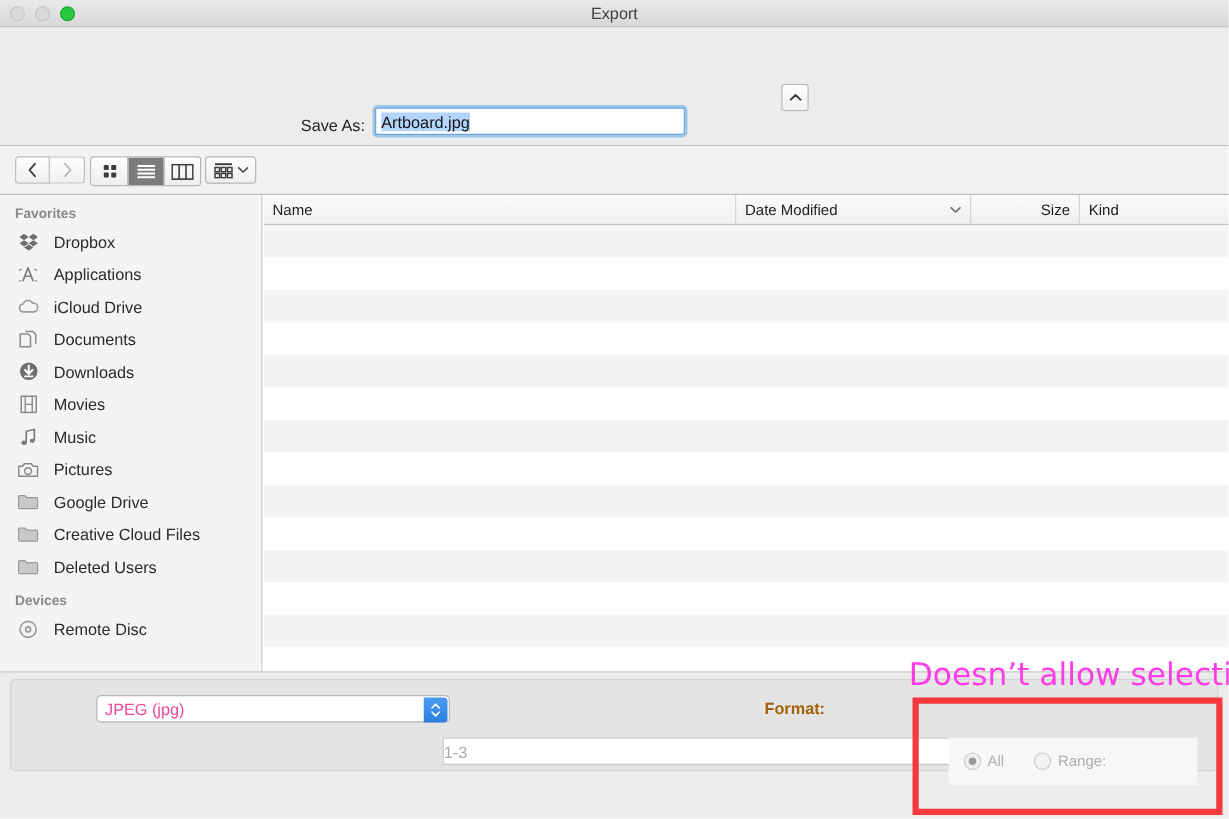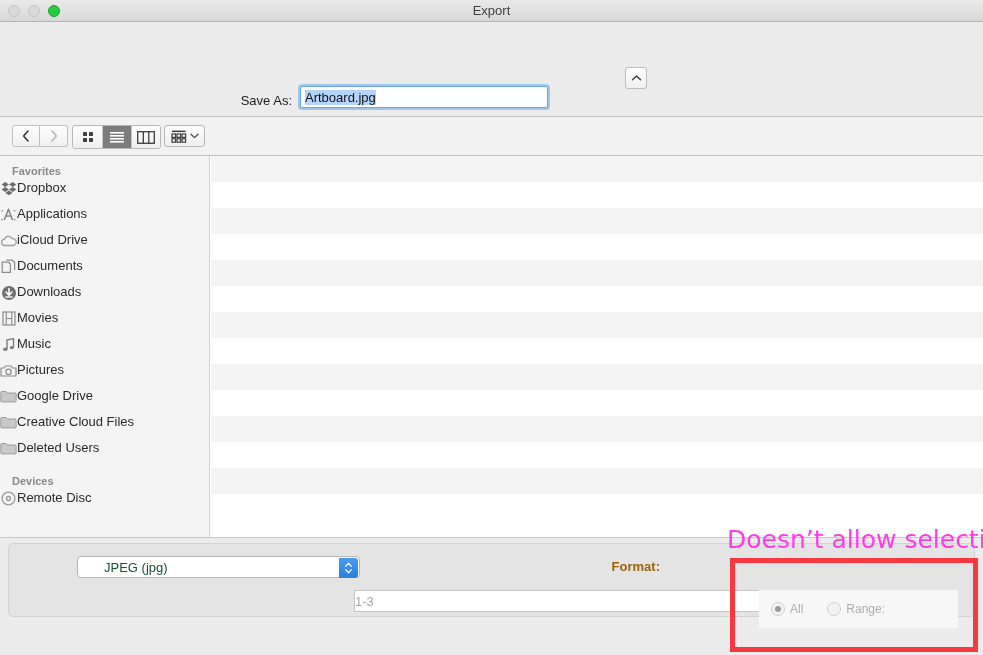--- a/index.html
+++ b/index.html
@@ -74,21 +74,21 @@
   .pathpop .lbl { font-size: 13px; color: #1b1b1b; flex: 1; }
   .searchbox { position: absolute; left: 646px; top: 123px; width: 328px; height: 23px;
                background: #fff; border: 1px solid #c8c8c8; border-radius: 12px;
                display: flex; align-items: center; justify-content: center; gap: 6px; }
   .searchbox .ph { font-size: 13px; color: #a6a6a6; }
 
   
   .sidebar { position: absolute; left: 0; top: 156px; width: 210px; height: 381px;
              background: #f4f4f4; border-right: 1px solid #d2d2d2; overflow: hidden; }
   .sect { font-size: 11px; font-weight: bold; color: #898989; padding: 9px 0 3px 12px; }
-  .sbitem { display: flex; height: 26px; gap: 0; }
+  .sbitem { display: flex; align-items: center; height: 26px; padding-left: 14px; gap: 12px; }
   .sbitem .lbl { font-size: 13px; color: #2a2a2a; }
   .sbicon { width: 17px; height: 17px; display: flex; align-items: center; justify-content: center; flex: 0 0 17px; }
 
   
   .filearea { position: absolute; left: 211px; top: 156px; width: 772px; height: 381px; background: #fff; overflow: hidden; }
   .colhead { display: flex; height: 24px; background: linear-gradient(#fbfbfb,#f0f0f0);
              border-bottom: 1px solid #c3c3c3; }
   .col { font-size: 12px; color: #1d1d1d; display: flex; align-items: center; padding: 0 7px;
          border-right: 1px solid #d6d6d6; }
   .col.num { justify-content: flex-end; }
@@ -98,21 +98,21 @@
   .row.even { background: #ffffff; }
 
   
   .bottom { position: absolute; left: 0; top: 537px; width: 983px; height: 118px;
             background: #ececec; border-top: 1px solid #c9c9c9; }
   .optbox { position: absolute; left: 8px; top: 5px; width: 967px; height: 74px;
             background: #e4e4e4; border: 1px solid #d3d3d3; border-radius: 5px; }
   .popup { position: absolute; left: 68px; top: 12px; width: 283px; height: 22px;
            background: #fff; border: 1px solid #b6b6b6; border-radius: 4px;
            display: flex; align-items: center; padding: 0 6px; }
-  .popup .lbl { font-size: 13px; color: #14532d; flex: 1; margin-left: 20px; }
+  .popup .lbl { font-size: 13px; color: #ec4899; flex: 1; }
   .popup .stepper { position: absolute; right: 1px; top: 1px; width: 19px; height: 20px;
                     background: linear-gradient(#4a9bf0,#2a7fe0); border-radius: 0 3px 3px 0;
                     display: flex; flex-direction: column; align-items: center; justify-content: center; }
   .formatlabel { position: absolute; left: 541px; top: 15px; width: 110px; text-align: right;
                  font-size: 13px; font-weight: bold; color: #a16207; }
   .rangefield { position: absolute; left: 345px; top: 46px; width: 604px; height: 22px;
                 background: #fff; border: 1px solid #c5c5c5; display: flex; align-items: center; padding: 0 0; }
   .rangefield .ph { font-size: 13px; color: #a9a9a9; }
   .radios { position: absolute; left: 750px; top: 46px; width: 199px; height: 38px;
             background: #f7f7f7; display: flex; align-items: center; gap: 24px; padding-left: 12px; }
@@ -361,20 +361,37 @@
         <svg width="15" height="15" viewBox="0 0 15 15">
           <circle cx="7.5" cy="7.5" r="6.4" fill="none" stroke="#9a9a9a" stroke-width="1.3"></circle>
           <circle cx="7.5" cy="7.5" r="2" fill="none" stroke="#9a9a9a" stroke-width="1.3"></circle>
         </svg>
       </span>
       <span class="lbl">Remote Disc</span>
     </div>
   </div>
 
   <div class="filearea">
+    <div class="colhead">
+      <div class="col" style="width:378px;">
+        <span>Name</span>
+      </div>
+      <div class="col" style="width:188px;justify-content:space-between;">
+        <span>Date Modified</span>
+        <svg width="9" height="6" viewBox="0 0 9 6">
+          <path d="M1 1.3 L4.5 4.6 L8 1.3" fill="none" stroke="#6a6a6a" stroke-width="1.3" stroke-linecap="round" stroke-linejoin="round"></path>
+        </svg>
+      </div>
+      <div class="col num" style="width:87px;">
+        <span>Size</span>
+      </div>
+      <div class="col" style="width:118px;border-right:none;">
+        <span>Kind</span>
+      </div>
+    </div>
     <div class="rows" id="filerows">
         <div class="row odd"></div>
         <div class="row even"></div>
         <div class="row odd"></div>
         <div class="row even"></div>
         <div class="row odd"></div>
         <div class="row even"></div>
         <div class="row odd"></div>
         <div class="row even"></div>
         <div class="row odd"></div>

